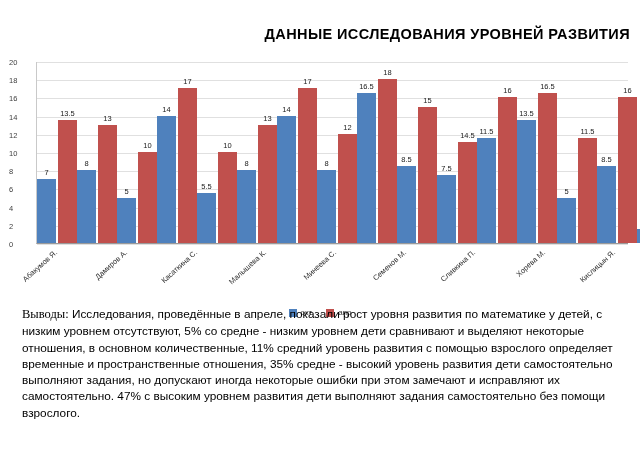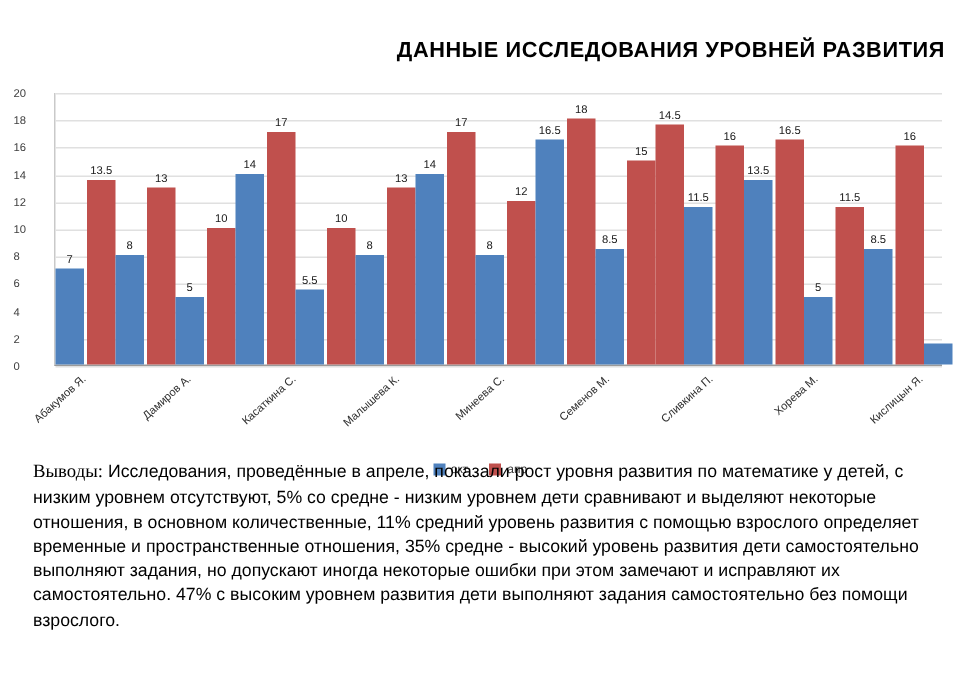--- a/index.html
+++ b/index.html
@@ -289,21 +289,24 @@
             </div>
             <div class="group">
               <div class="bar okt" style="height: 77.35px;">
                 <span class="val">8.5</span>
               </div>
               <div class="bar apr" style="height: 136.5px;">
                 <span class="val">15</span>
               </div>
             </div>
             <div class="group">
-              <div class="bar apr" style="height: 160px; margin-top: 36px;">
+              <div class="bar okt" style="height: 68.25px;">
+                <span class="val">7.5</span>
+              </div>
+              <div class="bar apr" style="height: 101px; margin-top: 36px;">
                 <span class="val">14.5</span>
               </div>
             </div>
             <div class="group">
               <div class="bar okt" style="height: 104.65px;">
                 <span class="val">11.5</span>
               </div>
               <div class="bar apr" style="height: 145.6px;">
                 <span class="val">16</span>
               </div>

